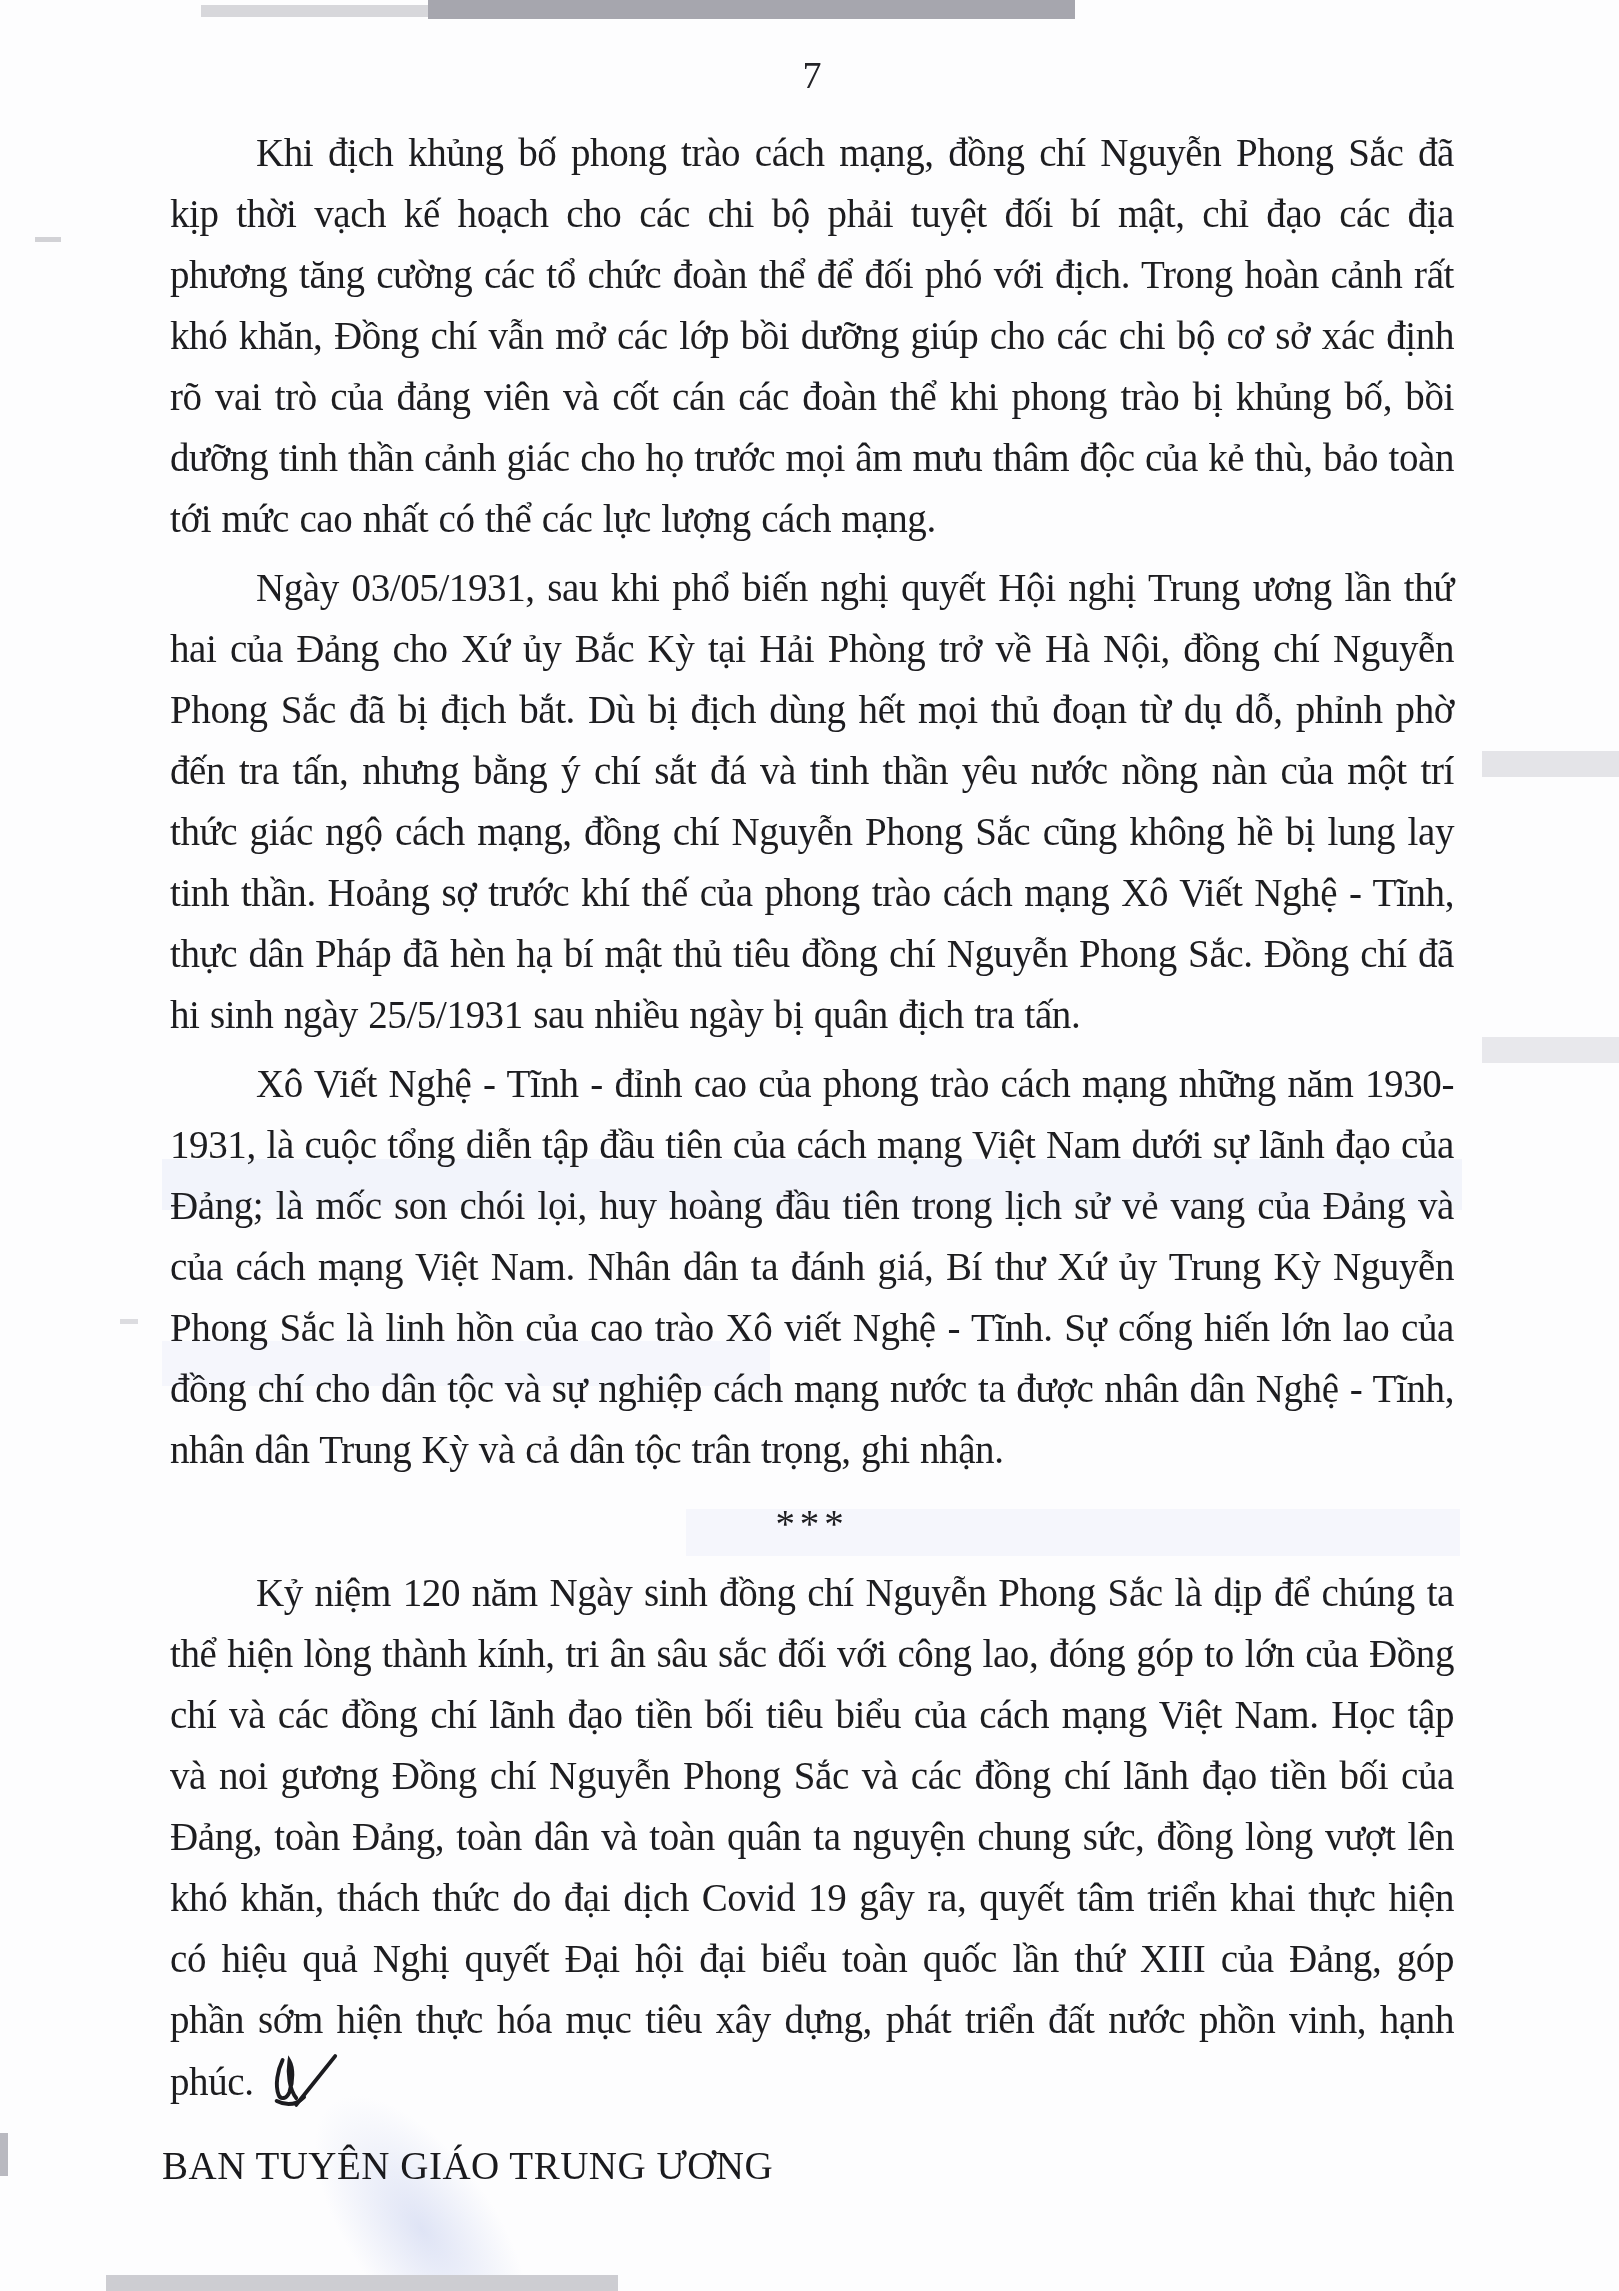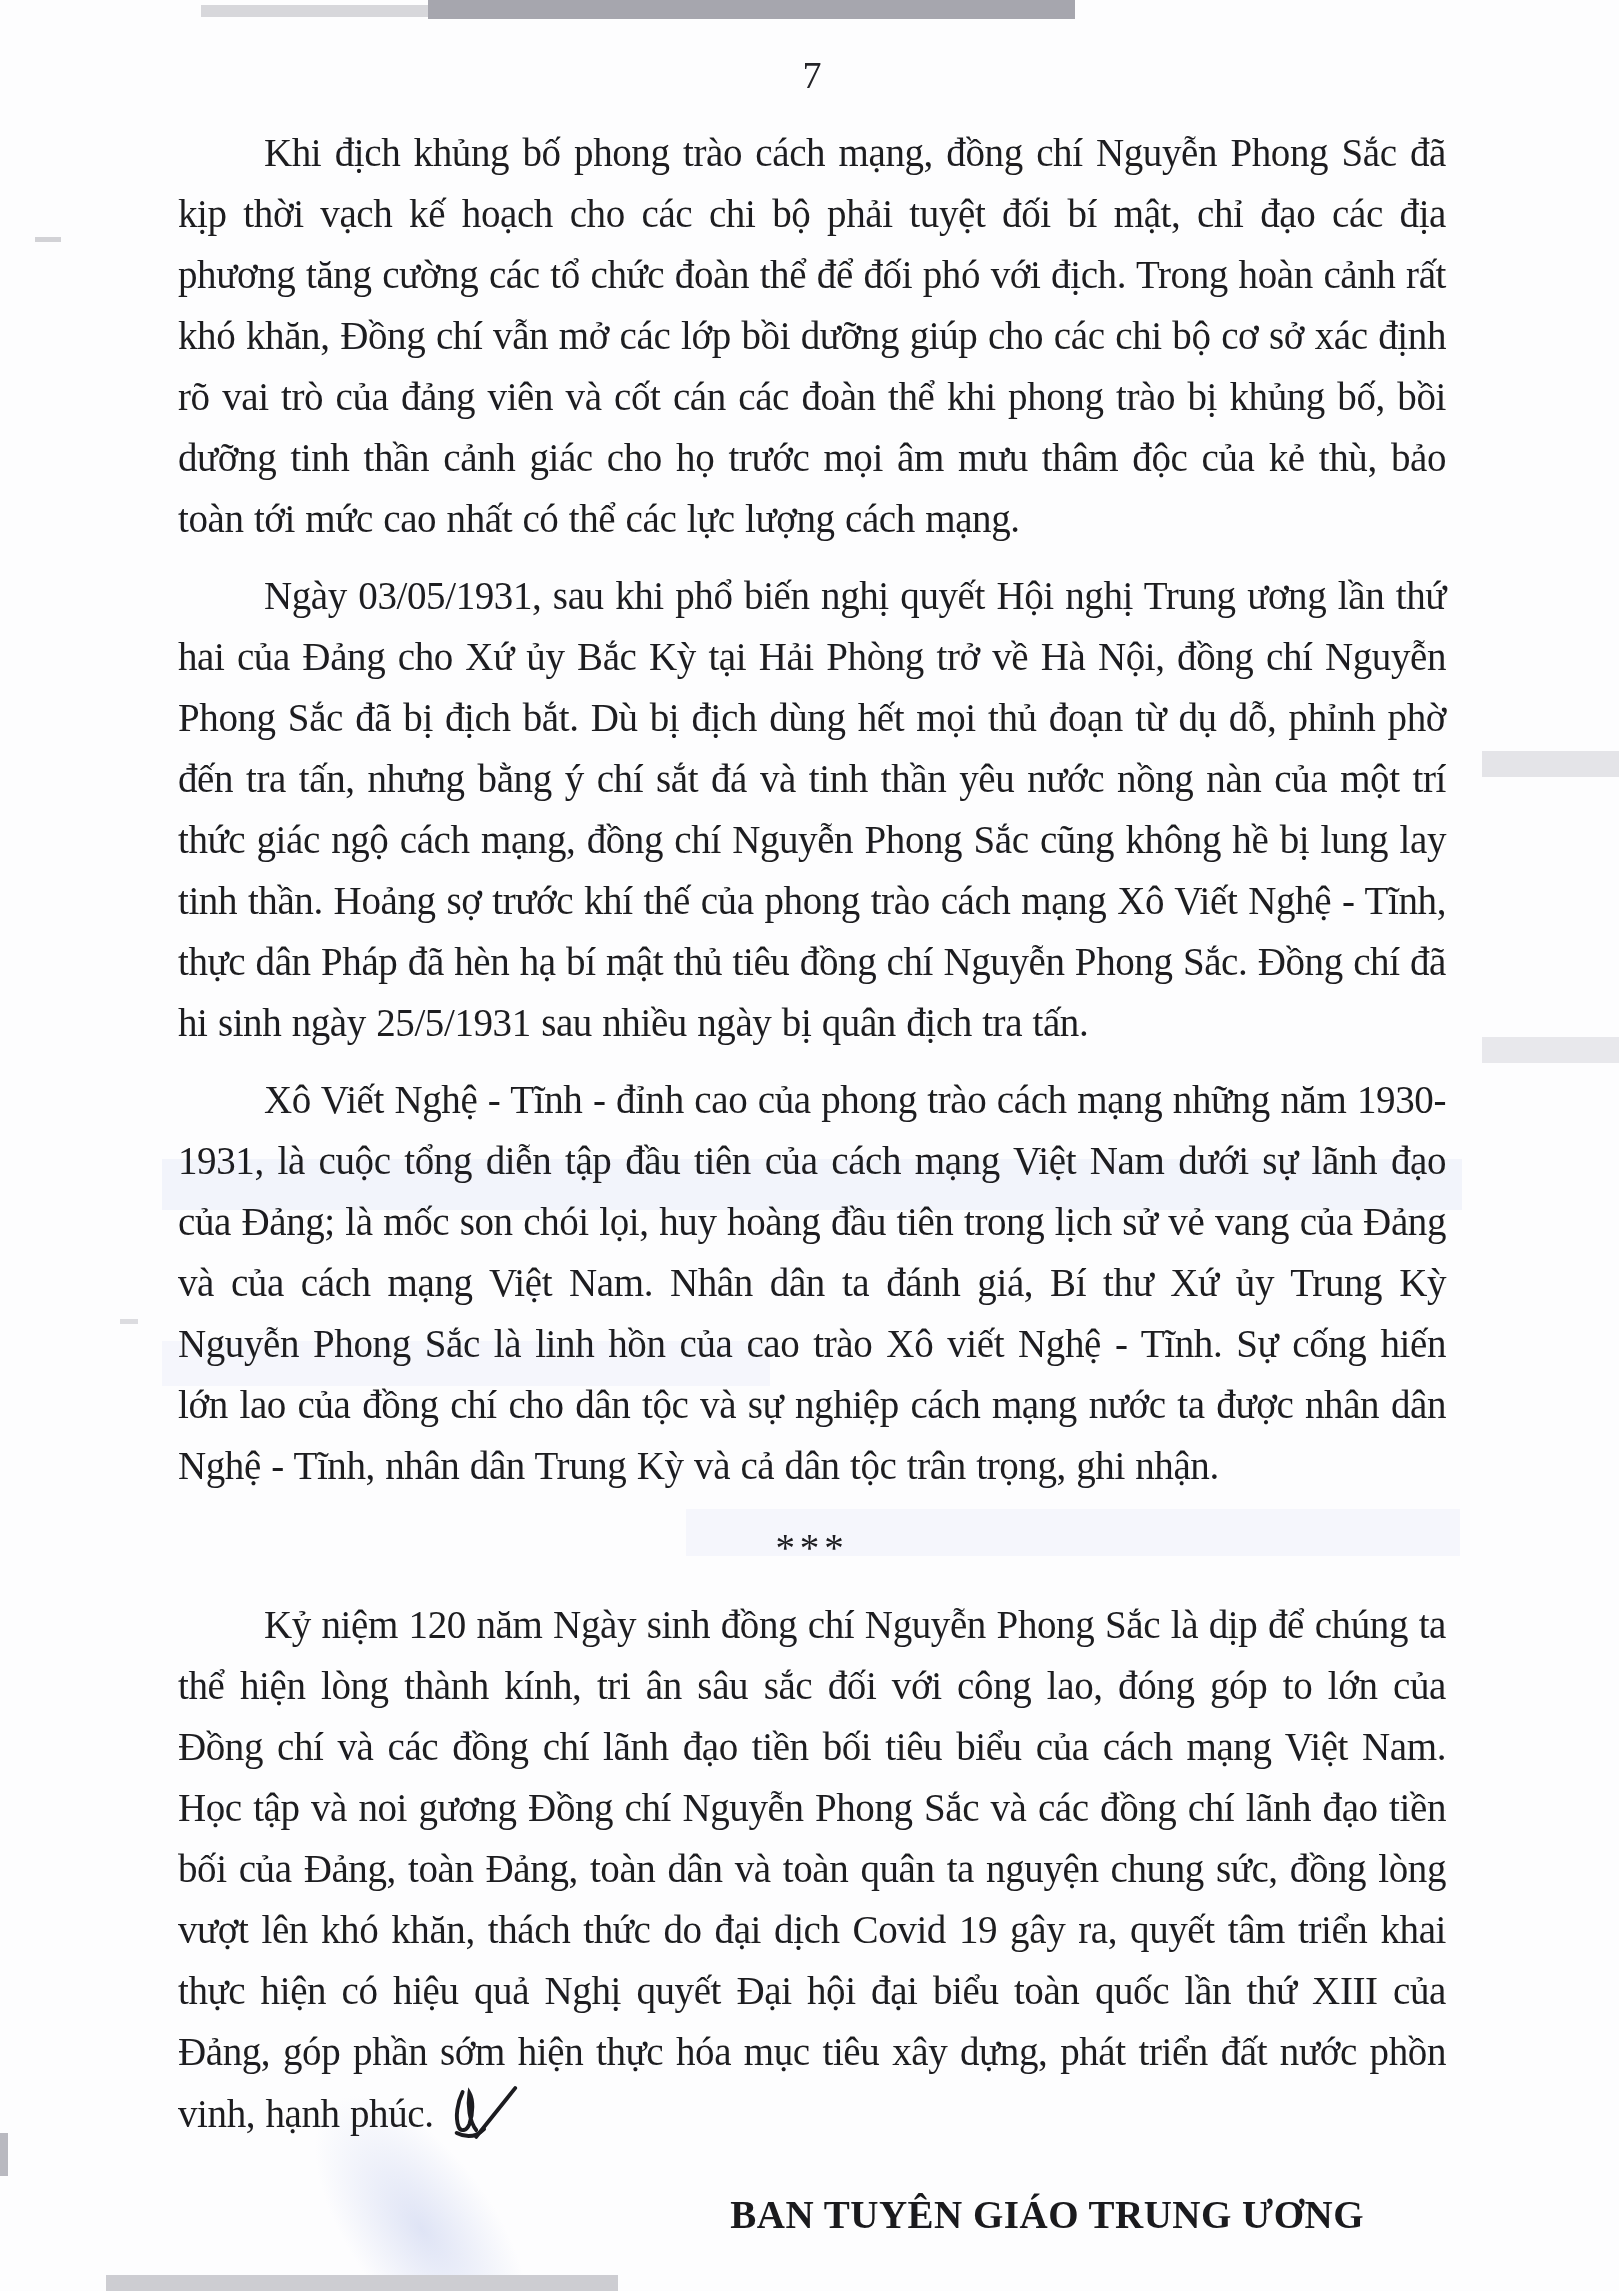--- a/index.html
+++ b/index.html
@@ -20,40 +20,39 @@
     width: 1300px;
   }
   .page-num {
     text-align: center;
     font-size: 38px;
     line-height: 45px;
     margin-bottom: 23.5px;
     color: #242428;
   }
   p.body-p {
-    margin: 16px;
+    margin: 8px;
     font-size: 39px;
     line-height: 61px;
     text-indent: 86px;
     text-align: justify;
     letter-spacing: -0.4px;
     word-spacing: 1px;
   }
   .separator {
     font-size: 39px;
     line-height: 61px;
     text-align: center;
     letter-spacing: 4.9px;
     padding-top: 5.9px;
   }
   .signoff {
-    margin-top: 45px;
-    text-align: right;
+    margin-top: 28px;
     padding-right: 98px;
-    font-weight: 700;
+    font-weight: 400;
     font-size: 39px;
     line-height: 49px;
     letter-spacing: 0.5px;
     color: #1a1a1d;
   }
   .sig-mark {
     display: inline-block;
     vertical-align: -13.7px;
     margin-left: 13.7px;
   }

